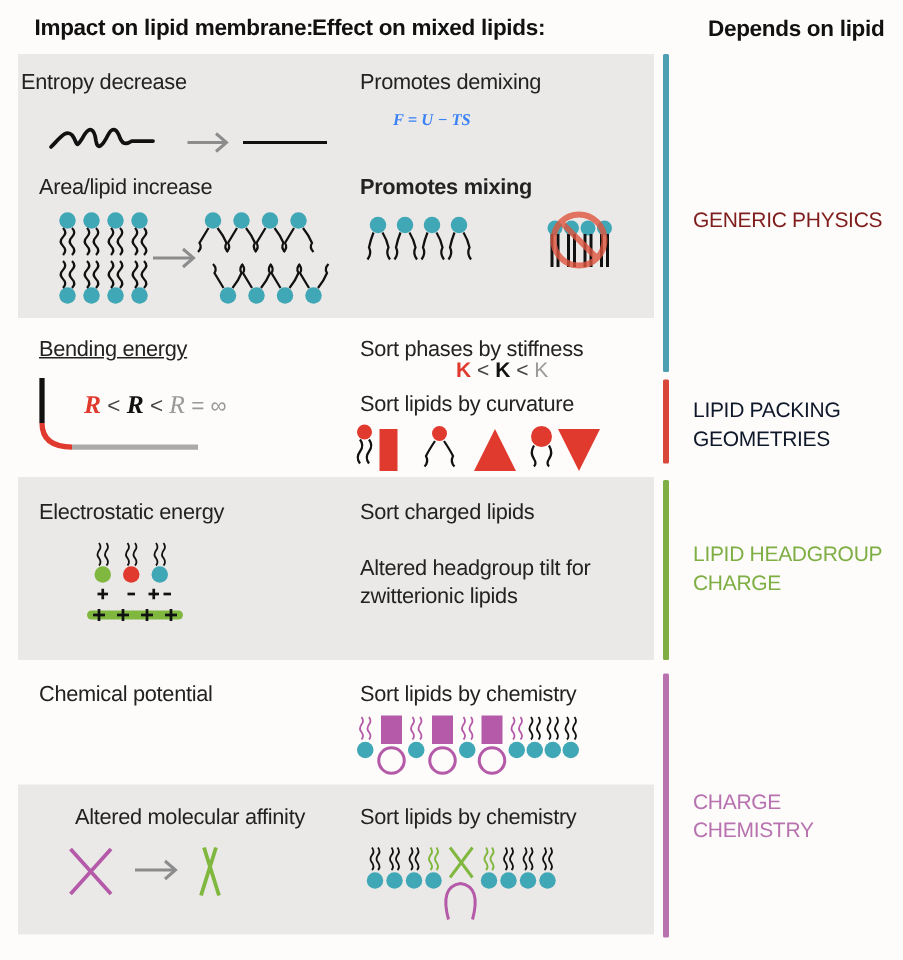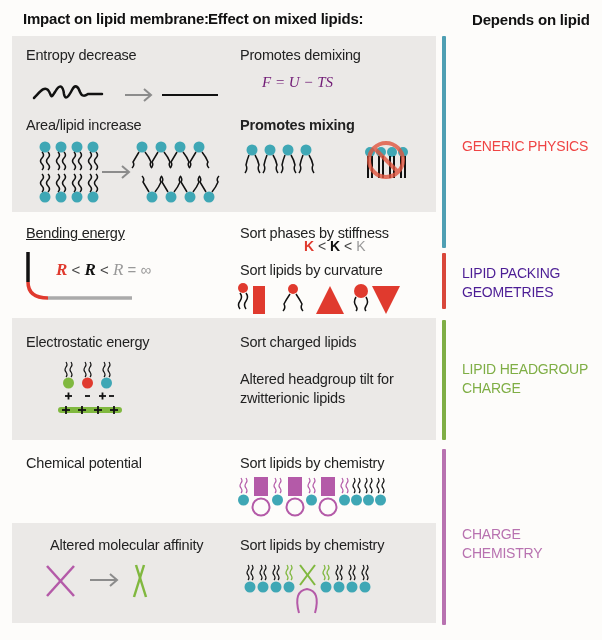--- a/index.html
+++ b/index.html
@@ -4,39 +4,39 @@
 <style>
   html,body{margin:0;padding:0;}
   body{width:602px;height:640px;background:#fdfcfa;position:relative;overflow:hidden;font-family:"Liberation Sans",sans-serif;color:#1e1e1e;}
   .hdr{position:absolute;top:10px;font-weight:bold;font-size:15px;letter-spacing:-0.2px;color:#111;}
   .panel{position:absolute;left:12px;width:424px;}
   .gray{background:#ebe9e7;}
   .lbl{position:absolute;font-size:14.5px;color:#222;letter-spacing:-0.2px;white-space:nowrap;}
   .bar{position:absolute;left:442px;width:4px;border-radius:1px;}
   .trait{position:absolute;left:462px;font-size:14px;line-height:19px;letter-spacing:-0.2px;}
   svg{position:absolute;overflow:visible;}
-  .eq{position:absolute;font-family:"Liberation Serif",serif;font-style:italic;font-size:15px;color:#701a75;}
+  .eq{position:absolute;font-family:"Liberation Serif",serif;font-style:italic;font-size:11px;color:#3b82f6;font-weight:bold;}
   .math{position:absolute;font-size:15px;white-space:nowrap;}
 </style>
 </head>
 <body>
 
 <div class="hdr" style="left:23px;">Impact on lipid membrane:</div>
 <div class="hdr" style="left:208px;">Effect on mixed lipids:</div>
 <div class="hdr" style="left:472px;line-height:19px;">
   <div>Depends on lipid</div>
 </div>
 
 <div class="panel gray" style="top:36px;height:176px;"></div>
 <div class="panel" style="top:212px;height:106px;"></div>
 <div class="panel gray" style="top:318px;height:122px;"></div>
 <div class="panel" style="top:440px;height:83px;"></div>
 <div class="panel gray" style="top:523px;height:100px;"></div>
 
-<div class="lbl" style="left:26px;top:47px;">Entropy decrease</div>
+<div class="lbl" style="left:14px;top:47px;">Entropy decrease</div>
 <div class="lbl" style="left:240px;top:47px;">Promotes demixing</div>
 <div class="eq" style="left:262px;top:74px;">F = U − TS</div>
 <svg style="left:30px;top:78px;" width="200" height="30" viewBox="0 0 200 30">
   <path d="M4 20 C10 14,14 8,18 12 C22 17,20 22,25 14 C30 5,33 8,34 16 C35 22,38 20,42 12 C45 6,48 8,50 14 C52 19,55 18,58 16 L72 16" stroke="#111" stroke-width="2.5" fill="none" stroke-linecap="round"></path>
   <g stroke="#8c8c8c" stroke-width="2" fill="none">
     <line x1="95" y1="17" x2="120" y2="17"></line>
     <polyline points="114,11 121,17 114,23"></polyline>
   </g>
   <line x1="132" y1="17" x2="188" y2="17" stroke="#111" stroke-width="2"></line>
 </svg>
@@ -327,24 +327,24 @@
       <circle cx="120" cy="24" r="5.5"></circle>
   </g>
   <path d="M54 50 Q48 28 62 26 Q76 28 70 50" stroke="#b45aa8" stroke-width="2" fill="none"></path>
 </svg>
 
 <div class="bar" style="top:36px;height:212px;background:#4f9fb3;"></div>
 <div class="bar" style="top:253px;height:56px;background:#d9473a;"></div>
 <div class="bar" style="top:320px;height:120px;background:#7fae45;"></div>
 <div class="bar" style="top:449px;height:176px;background:#b872b0;"></div>
 
-<div class="trait" style="top:137px;color:#ef4444;">
+<div class="trait" style="top:137px;color:#7f1d1d;">
   <div>GENERIC PHYSICS</div>
 </div>
-<div class="trait" style="top:264px;color:#4c1d95;">
+<div class="trait" style="top:264px;color:#0f172a;">
   <div>LIPID PACKING</div>
   <div>GEOMETRIES</div>
 </div>
 <div class="trait" style="top:360px;color:#7fae45;">
   <div>LIPID HEADGROUP</div>
   <div>CHARGE</div>
 </div>
 <div class="trait" style="top:525px;color:#b872b0;">
   <div>CHARGE CHEMISTRY</div>
 </div>

